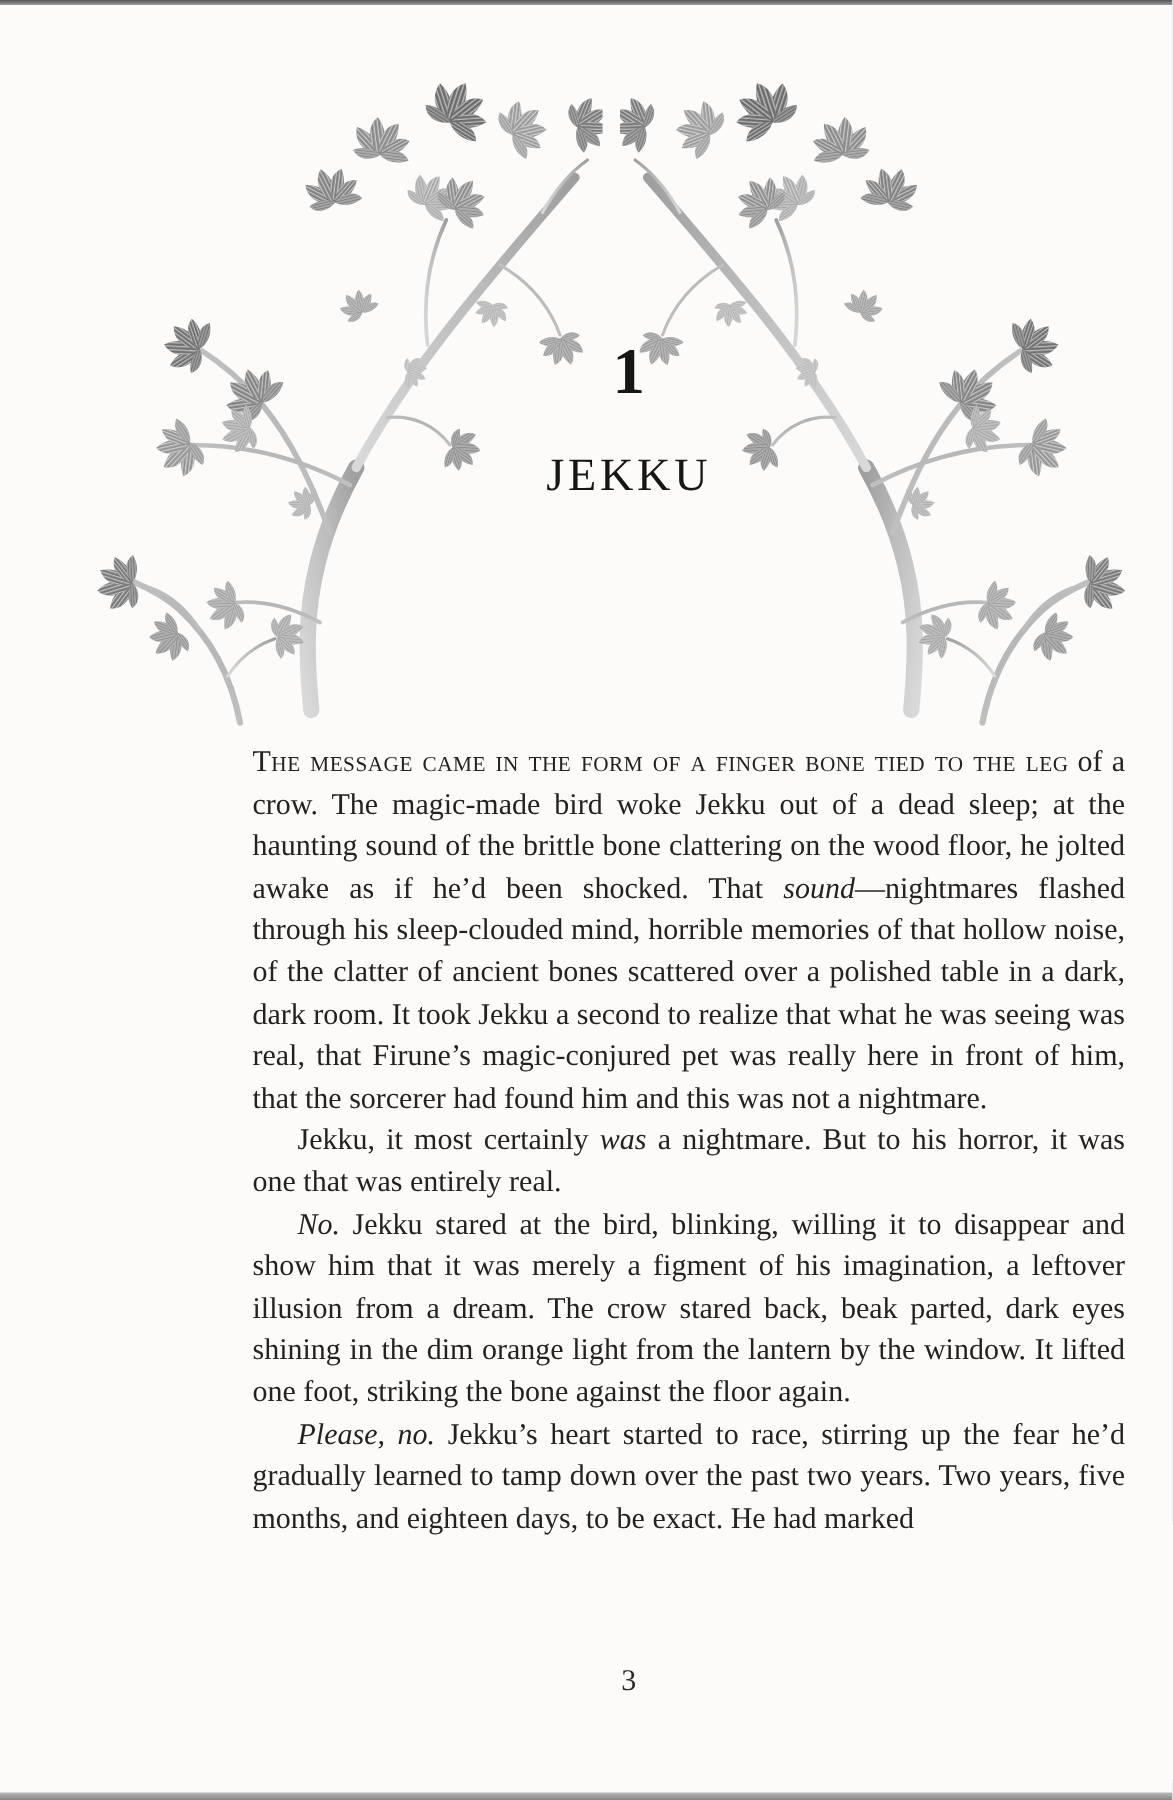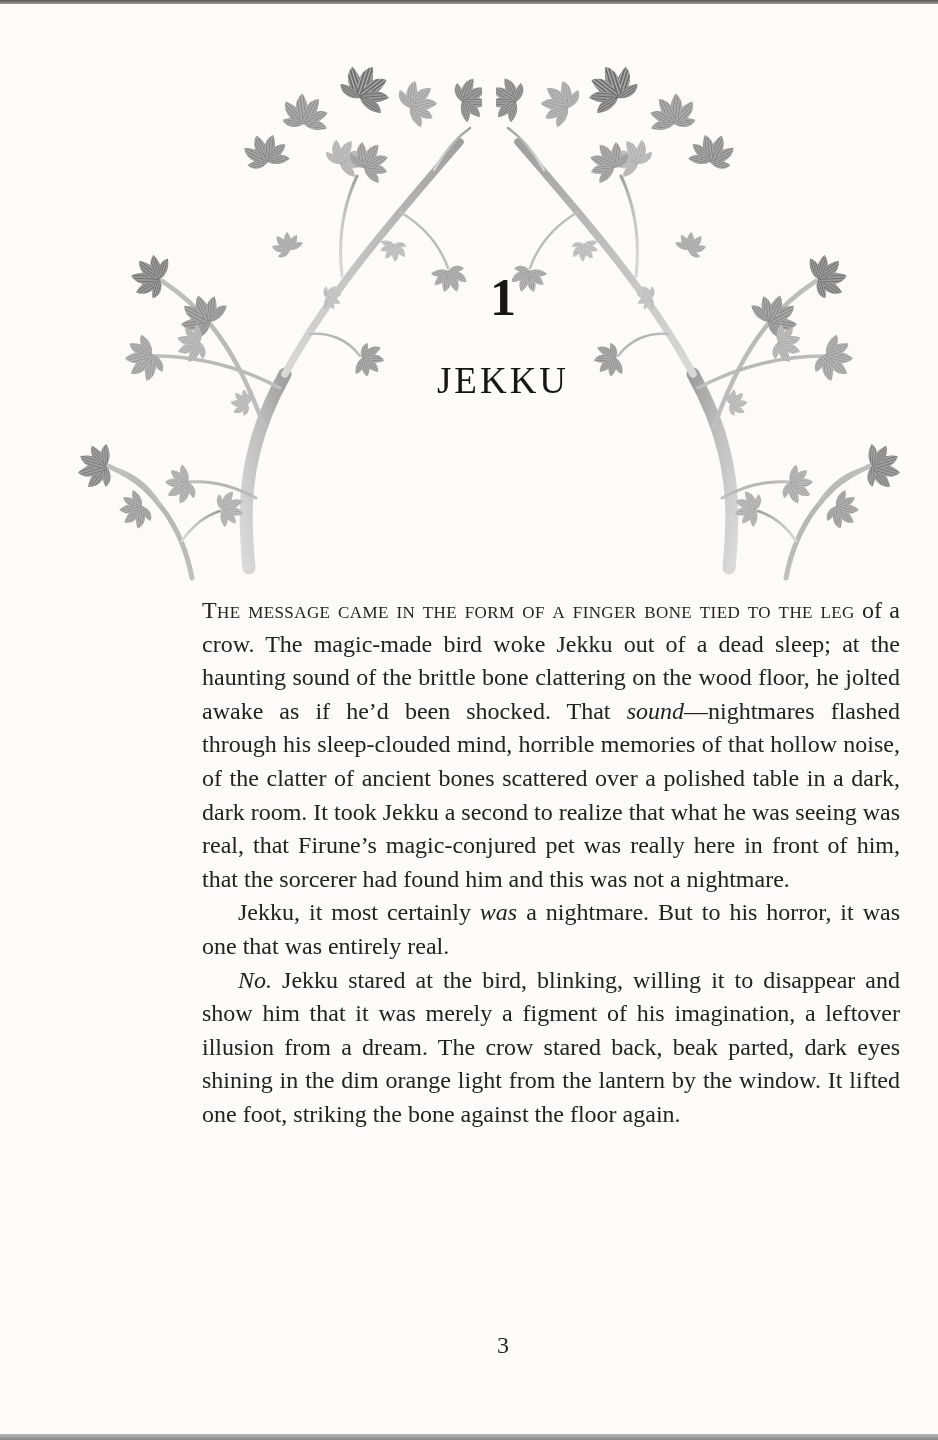--- a/index.html
+++ b/index.html
@@ -121,18 +121,19 @@
 
   <div class="chapter-head">
     <div class="chapter-number">1</div>
     <div class="chapter-title">JEKKU</div>
   </div>
 
   <div class="body-text">
       <p class=""><span class="smallcaps">The message came in the form of a finger bone tied to the leg</span><span> of a crow. The magic-made bird woke Jekku out of a dead sleep; at the haunting sound of the brittle bone clattering on the wood floor, he jolted awake as if he’d been shocked. That </span><span class="italic">sound</span><span>—nightmares flashed through his sleep-clouded mind, horrible memories of that hollow noise, of the clatter of ancient bones scattered over a polished table in a dark, dark room. It took Jekku a second to realize that what he was seeing was real, that Firune’s magic-conjured pet was really here in front of him, that the sorcerer had found him and this was not a nightmare.</span></p>
       <p class="indent"><span>Jekku, it most certainly </span><span class="italic">was</span><span> a nightmare. But to his horror, it was one that was entirely real.</span></p>
       <p class="indent"><span class="italic">No.</span><span> Jekku stared at the bird, blinking, willing it to disappear and show him that it was merely a figment of his imagination, a leftover illusion from a dream. The crow stared back, beak parted, dark eyes shining in the dim orange light from the lantern by the window. It lifted one foot, striking the bone against the floor again.</span></p>
+      <p class="indent"><span class="italic">Please, no.</span><span> Jekku’s heart started to race, stirring up the fear he’d gradually learned to tamp down over the past two years. Two years, five months, and eighteen days, to be exact. He had marked</span></p>
     </div>
 
   <div class="page-number">3</div>
 
   <div class="bottom-bar"></div>
 </div>
 
 </body></html>

